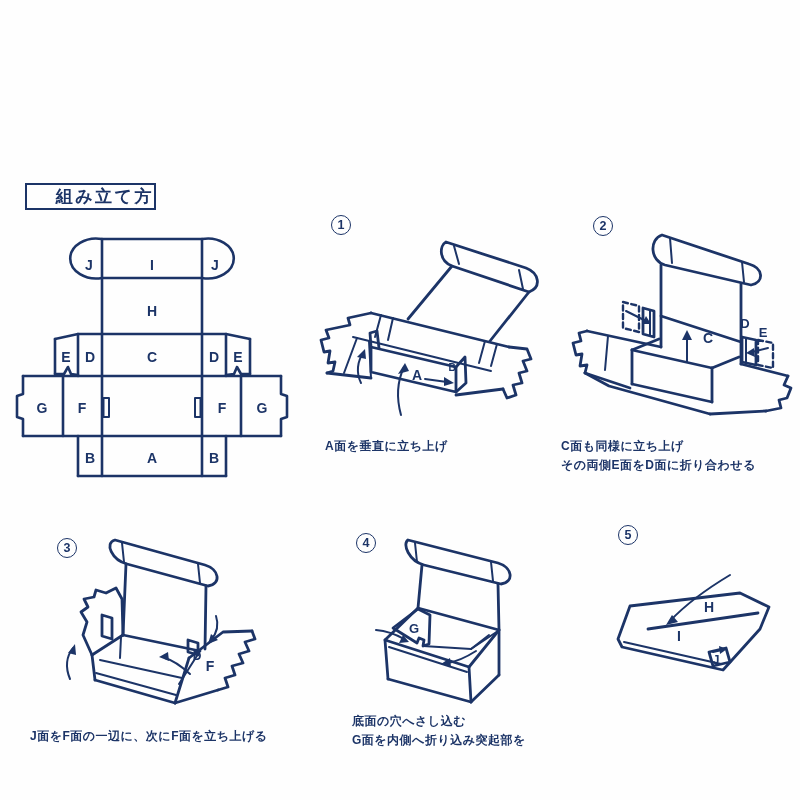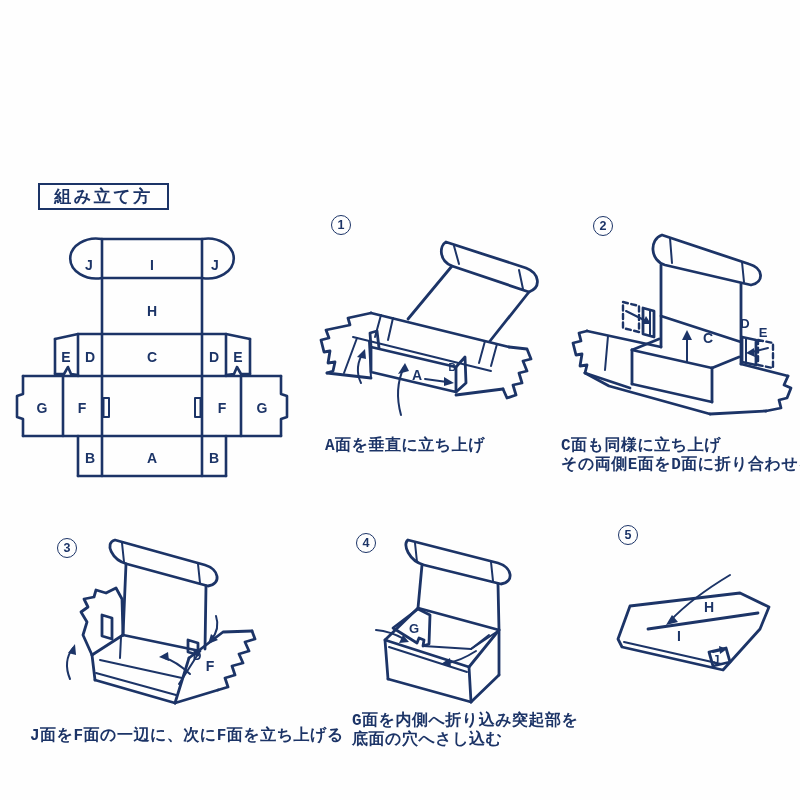--- a/index.html
+++ b/index.html
@@ -1,25 +1,25 @@
 <!DOCTYPE html>
 <html><head>
 <meta charset="utf-8">
 <style>
   html,body{margin:0;padding:0;background:#fff;}
   .canvas{position:relative;width:800px;height:800px;background:#fefefe;overflow:hidden;
           font-family:"Liberation Sans",sans-serif;color:#1c3467;}
   .title-box{position:absolute;left:25px;top:183px;width:131px;height:27px;
-             border:2px solid #1c3467;display:flex;align-items:center;justify-content:center;
-             font-size:17px;font-weight:700;letter-spacing:2.5px;box-sizing:border-box;margin-left:13px;}
+             border:2px solid #1c3467;display:flex;align-items:center;justify-content:flex-end;
+             font-size:17px;font-weight:700;letter-spacing:2.5px;box-sizing:border-box;}
   .stepnum{position:absolute;width:20px;height:20px;border:1.7px solid #1c3467;border-radius:50%;
            font-size:12.5px;font-weight:700;display:flex;align-items:center;justify-content:center;
            box-sizing:border-box;}
-  .caption{position:absolute;font-size:16px;font-weight:700;line-height:19px;letter-spacing:0.5px;
-           white-space:nowrap;font-family:Liberation Mono, monospace;}
+  .caption{position:absolute;font-size:12px;font-weight:700;line-height:19px;letter-spacing:0.5px;
+           white-space:nowrap;}
   svg{position:absolute;}
   svg path,svg rect{fill:none;stroke:#1c3467;stroke-linecap:round;stroke-linejoin:round;}
   .tmpl path,.tmpl rect{stroke-width:2.6;}
   .tmpl rect{stroke-width:2;}
   .stp path{stroke-width:2.8;}
   .stp path.thin{stroke-width:2;}
   .stp path.dash{stroke-dasharray:5 3.5;stroke-width:2.4;}
   svg path.head{fill:#1c3467;stroke:none;}
   svg text{font-family:"Liberation Sans",sans-serif;font-weight:700;fill:#1c3467;
            text-anchor:middle;stroke:none;}
@@ -232,22 +232,22 @@
     </g>
     <g>
       <path class="thin" d="M 44 103 C 55 104 65 108 72 112"></path>
       <path class="head" d="M 77 115 L 67 116 L 71 108 Z"></path>
       <path class="thin" d="M 144 124 C 133 131 123 135 115 136"></path>
       <path class="head" d="M 109 137 L 118 131 L 119 140 Z"></path>
     </g>
     <text x="82" y="106" font-size="13">G</text>
   </svg>
   <div class="caption" style="left:352px;top:712px">
+    <div>底面の穴へさし込む</div>
     <div>G面を内側へ折り込み突起部を</div>
-    <div>底面の穴へさし込む</div>
   </div>
 
   <span class="stepnum" style="left:618px;top:525px">5</span>
   <svg class="stp" style="left:582px;top:545px" width="215" height="140" viewBox="0 0 215 140">
     <g>
       <path d="M 36 94 L 48 61 L 158 48 L 187 62 L 178 84 L 141 125 L 40 102 Z"></path>
       <path d="M 66 84 L 176 68"></path>
       <path class="thin" d="M 42 97 L 139 119"></path>
       <path d="M 127 107 L 144 103 L 148 117 L 131 121 Z"></path>
     </g>

